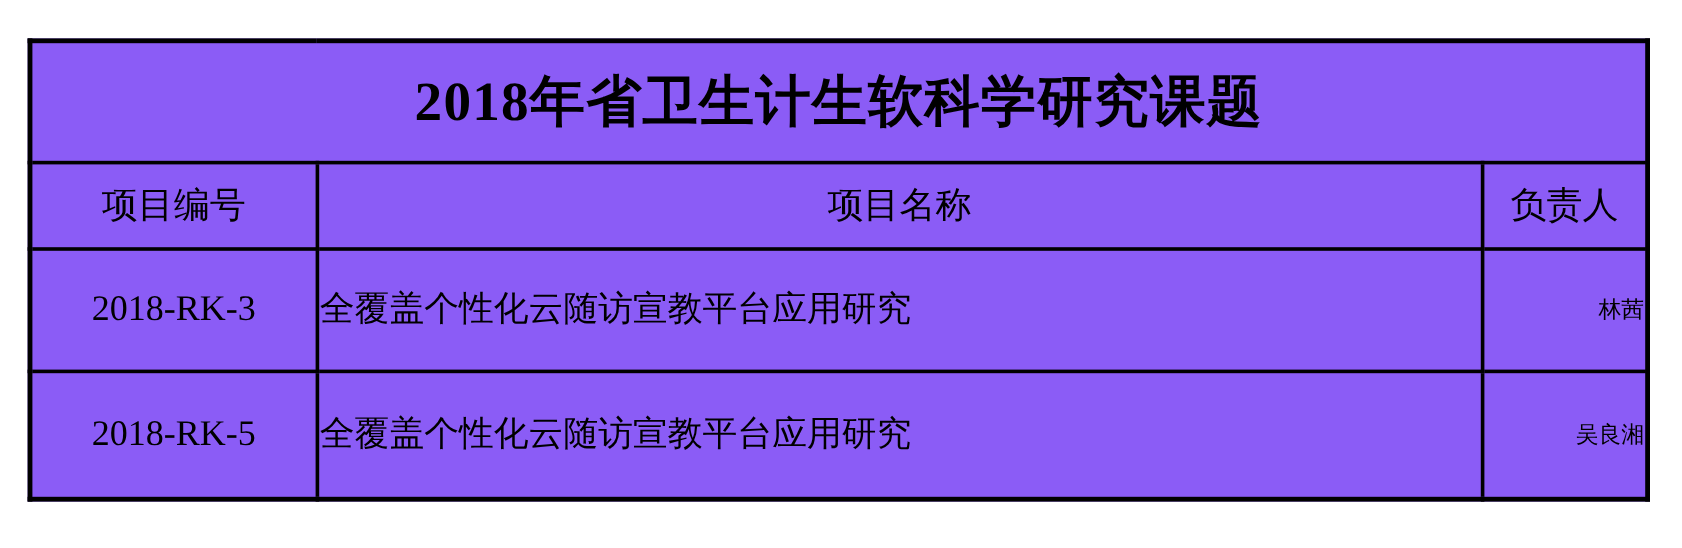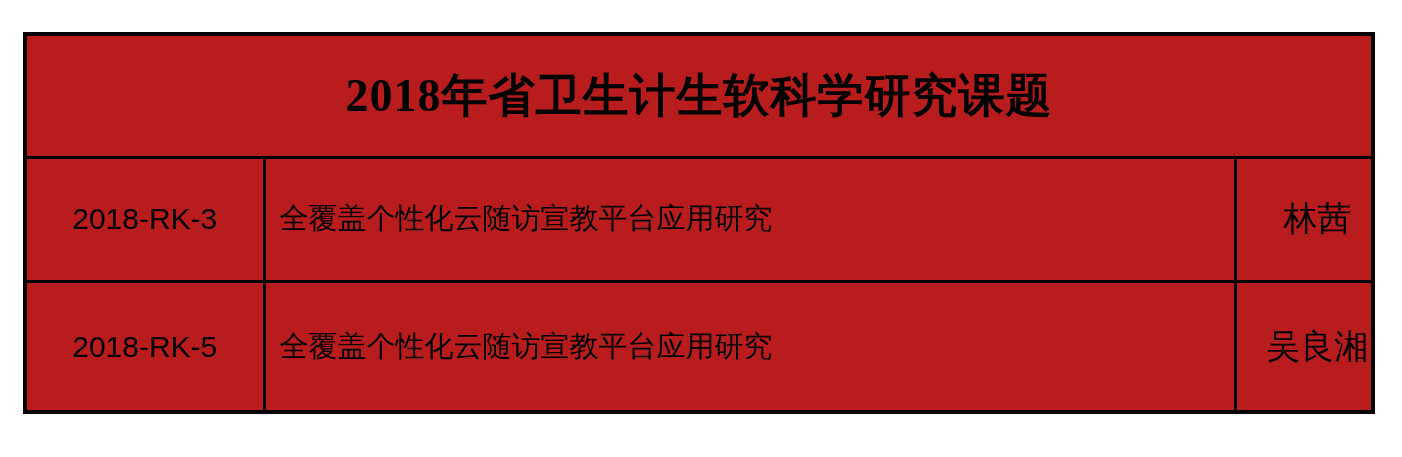--- a/index.html
+++ b/index.html
@@ -20,21 +20,21 @@
   }
   table.research-table {
     position: absolute;
     left: 23px;
     top: 32px;
     width: 1348px;
     height: 382px;
     border-collapse: collapse;
     table-layout: fixed;
     border: 4px solid #000000;
-    background: #b91c1c;
+    background: #8b5cf6;
   }
   table.research-table td,
   table.research-table th {
     border: 3px solid #000000;
     color: #000000;
     overflow: hidden;
     white-space: nowrap;
   }
   tr.title-row { height: 101px; }
   tr.header-row { height: 72px; }
@@ -52,48 +52,54 @@
   th.header-cell {
     text-align: center;
     vertical-align: middle;
     font-weight: normal;
     font-size: 30px;
   }
   td.code-cell {
     text-align: center;
     vertical-align: middle;
     font-size: 30px;
+    font-family: Liberation Serif, serif;
   }
   td.name-cell {
     text-align: left;
     vertical-align: middle;
     font-size: 29px;
-    padding-left: 14px;
+    padding-left: 1px;
   }
   td.leader-cell {
-    text-align: center;
+    text-align: right;
     vertical-align: middle;
-    font-size: 34px;
+    font-size: 19px;
     padding-left: 28px;
   }
 </style>
 </head>
 <body>
 
 <div class="doc-canvas">
   <table class="research-table">
     <colgroup>
       <col style="width:239px">
       <col style="width:971px">
       <col style="width:138px">
     </colgroup>
     <tbody>
       <tr class="title-row">
         <td class="title-cell" colspan="3">2018年省卫生计生软科学研究课题</td>
       </tr>
+      <tr class="header-row">
+        <th class="header-cell">项目编号</th>
+        <th class="header-cell">项目名称</th>
+        <th class="header-cell">负责人</th>
+      </tr>
       <tr class="data-row-1">
         <td class="code-cell">2018-RK-3</td>
         <td class="name-cell">全覆盖个性化云随访宣教平台应用研究</td>
         <td class="leader-cell">林茜</td>
       </tr>
       <tr class="data-row-2">
         <td class="code-cell">2018-RK-5</td>
         <td class="name-cell">全覆盖个性化云随访宣教平台应用研究</td>
         <td class="leader-cell">吴良湘</td>
       </tr>

